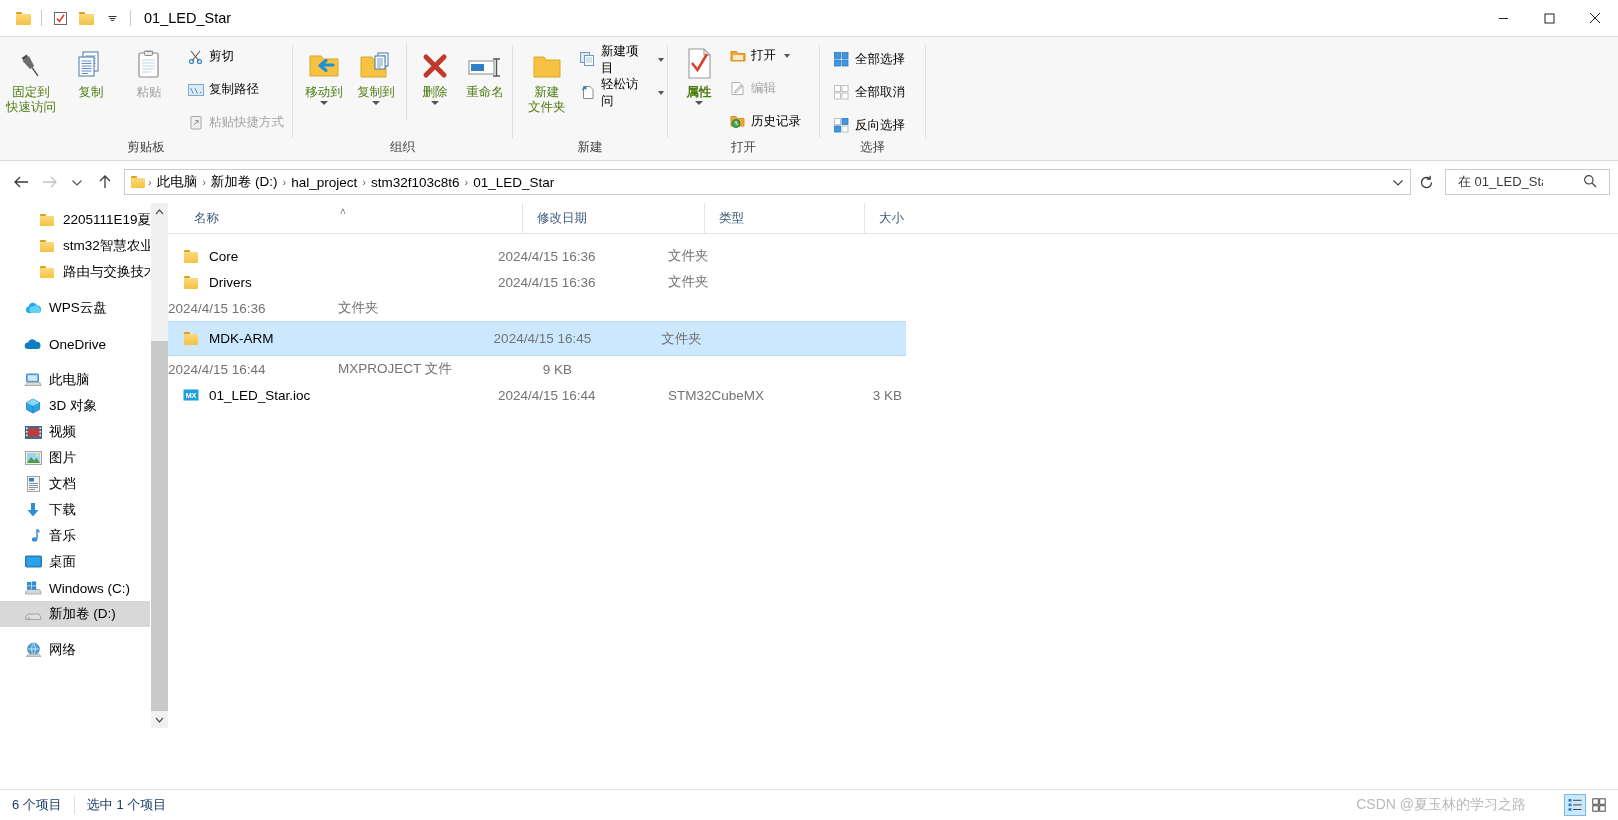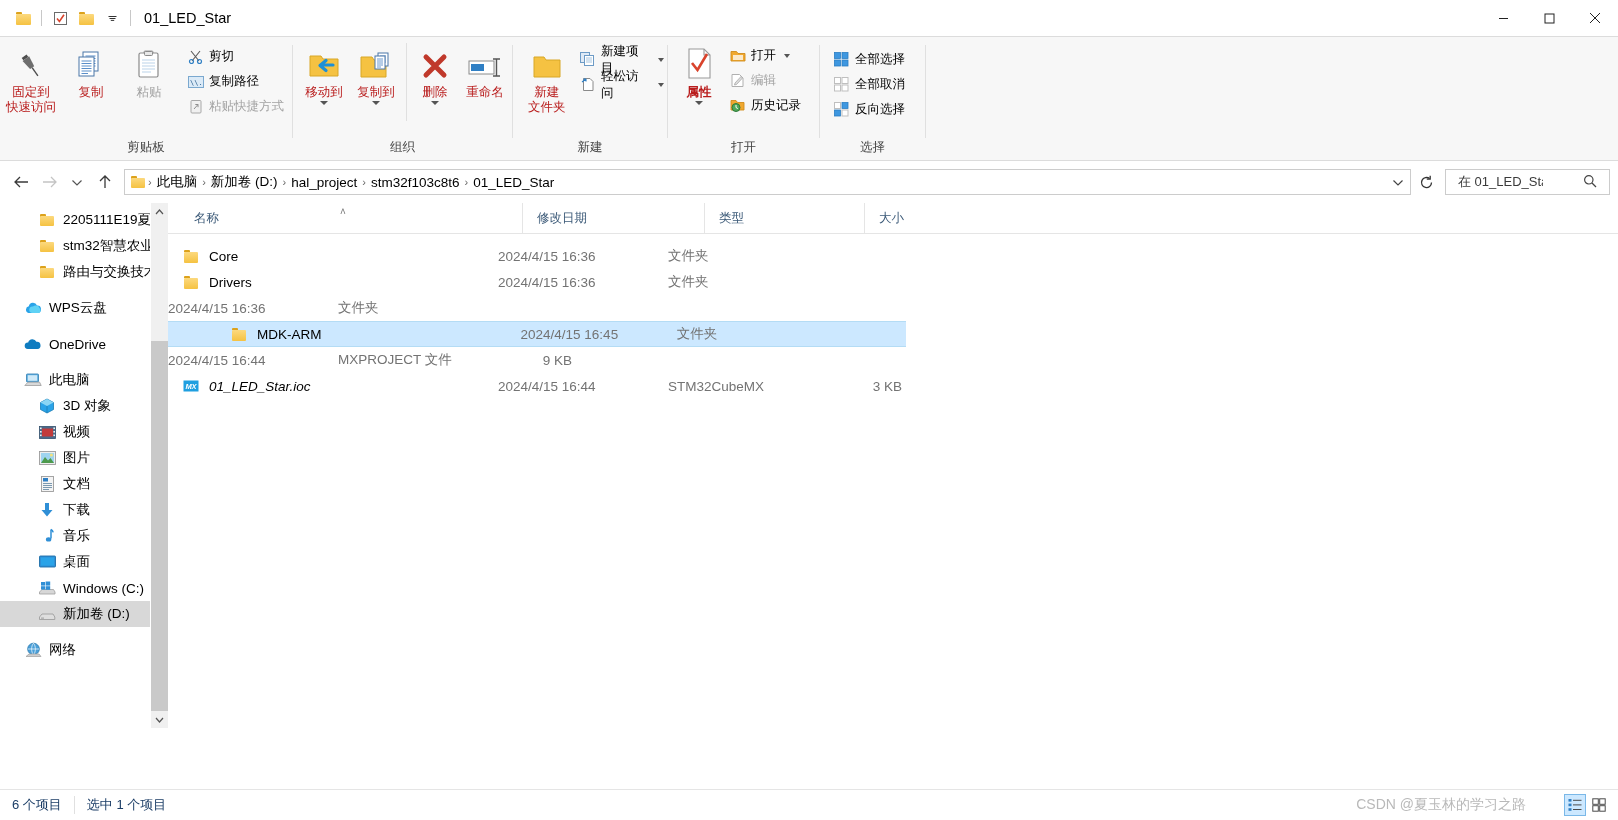--- a/index.html
+++ b/index.html
@@ -38,24 +38,24 @@
 
   
   .ribbon{height:125px;background:#f7f7f7;border-top:1px solid #dcdcdc;border-bottom:1px solid #dcdcdc;
     display:flex;position:relative;box-sizing:border-box;}
   .rgroup{position:relative;display:flex;flex-direction:column;height:100%;box-sizing:border-box;}
   .rgroup .gcontent{flex:1;display:flex;align-items:flex-start;padding-top:6px;}
   .rgroup .glabel{height:22px;line-height:18px;text-align:center;font-size:12.5px;color:#444;}
   .gdiv{width:1px;background:#e0e0e0;margin:8px 0 22px 0;}
 
   .bigbtn{display:flex;flex-direction:column;align-items:center;justify-content:flex-start;
-    width:58px;padding-top:4px;color:#b91c1c;font-size:12.5px;line-height:15px;text-align:center;}
+    width:58px;padding-top:4px;color:#4d7c0f;font-size:12.5px;line-height:15px;text-align:center;}
   .bigbtn .ic{height:34px;display:flex;align-items:flex-end;justify-content:center;margin-bottom:4px;}
   .bigbtn.dis{color:#a0a0a0;}
-  .smallcol{display:flex;flex-direction:column;gap:4px;padding-top:3px;}
+  .smallcol{display:flex;flex-direction:column;gap:12px;padding-top:3px;}
   .smallbtn{display:flex;align-items:center;gap:5px;font-size:12.5px;color:#000;height:21px;padding:0 3px;}
   .smallbtn .ic{width:17px;height:17px;display:flex;align-items:center;justify-content:center;}
   .smallbtn.dis{color:#a3a3a3;}
   .caret{display:inline-block;width:0;height:0;border-left:3.5px solid transparent;
     border-right:3.5px solid transparent;border-top:4px solid #555;margin-left:3px;}
   .caret-dn{display:block;width:0;height:0;border-left:4px solid transparent;
     border-right:4px solid transparent;border-top:4px solid #555;margin:1px auto 0 auto;}
 
   
   .addrbar{height:42px;display:flex;align-items:center;background:#fff;padding:0 8px;gap:2px;}
@@ -80,36 +80,36 @@
   .sbscroll{position:absolute;right:0;top:0;width:17px;height:100%;background:#f0f0f0;
     border-left:1px solid #fff;}
   .sbarrow{height:17px;display:flex;align-items:center;justify-content:center;color:#555;font-size:9px;
     background:#f0f0f0;}
   .sbthumb{position:absolute;left:0;width:17px;background:#c9c9c9;}
   .tree{padding-top:4px;}
   .titem{height:26px;display:flex;align-items:center;gap:7px;padding-left:10px;font-size:13.5px;
     color:#000;white-space:nowrap;box-sizing:border-box;}
   .titem.sel{background:#d8d8d8;}
   .titem .ticon{width:18px;height:18px;display:flex;align-items:center;justify-content:center;flex:0 0 18px;}
-  .titem.ind1{padding-left:38px;}
+  .titem.ind1{padding-left:24px;}
   .titem.ind0{padding-left:24px;}
   .titem.ind-c{padding-left:38px;}
   .gap{height:10px;}
 
   .content{flex:1;position:relative;background:#fff;}
   .colhdr{height:30px;display:flex;align-items:center;border-bottom:1px solid #e5e5e5;
     font-size:12.5px;color:#3c5a78;position:relative;}
   .col{height:30px;display:flex;align-items:center;padding-left:14px;box-sizing:border-box;
     border-left:1px solid #e5e5e5;position:relative;margin-left:12px;}
   .col:first-child{border-left:none;}
   .sortmark{position:absolute;top:3px;left:160px;color:#777;font-size:10px;}
   .rows{position:relative;}
   .row{height:26px;display:flex;align-items:center;font-size:13.5px;color:#000;}
   .row.sel{background:#cce8ff;border-top:1px solid #b4dcf5;border-bottom:1px solid #b4dcf5;
-    height:26px;box-sizing:border-box;padding-left:48px;}
+    height:35px;box-sizing:border-box;}
   .c-name{display:flex;align-items:center;gap:9px;padding-left:14px;box-sizing:border-box;}
   .c-date,.c-type,.c-size{box-sizing:border-box;color:#737373;}
   .c-size{text-align:right;padding-right:14px;}
   .fileicon{width:18px;height:18px;flex:0 0 18px;display:flex;align-items:center;justify-content:center;}
 
   
   .statusbar{position:absolute;left:0;bottom:0;width:1618px;height:30px;border-top:1px solid #e5e5e5;
     display:flex;align-items:center;font-size:13px;color:#1b3d66;background:#fff;}
   .st{padding:0 12px;}
   .st.sep{border-left:1px solid #e0e0e0;}
@@ -783,21 +783,21 @@
           <div class="c-size" style="width:100px;"></div>
         </div>
 
         <div class="row">
           <div class="c-date" style="width:170px;">2024/4/15 16:44</div>
           <div class="c-type" style="width:148px;">MXPROJECT 文件</div>
           <div class="c-size" style="width:100px;">9 KB</div>
         </div>
 
         <div class="row">
-          <div class="c-name" style="width:330px;font-style:italic;">
+          <div class="c-name" style="width:330px;">
             <span class="fileicon">
               <svg width="16" height="16" viewBox="0 0 16 16">
                 <rect x="0.5" y="2.5" width="15" height="11" fill="#1f9fe0"></rect>
                 <text x="8" y="11" font-size="7.5" fill="#fff" text-anchor="middle" font-family="sans-serif" font-weight="bold">MX</text>
               </svg>
             </span>
             <span>01_LED_Star.ioc</span>
           </div>
           <div class="c-date" style="width:170px;">2024/4/15 16:44</div>
           <div class="c-type" style="width:148px;">STM32CubeMX</div>

